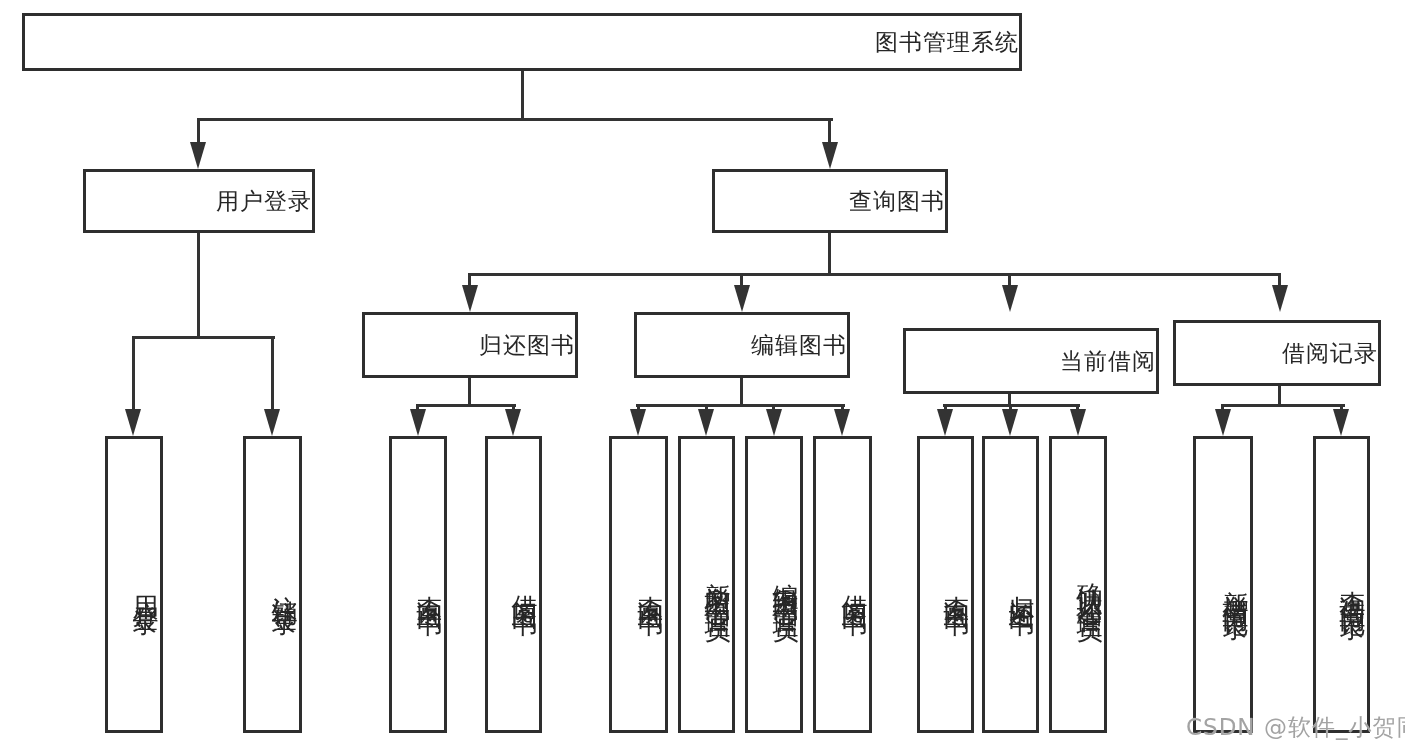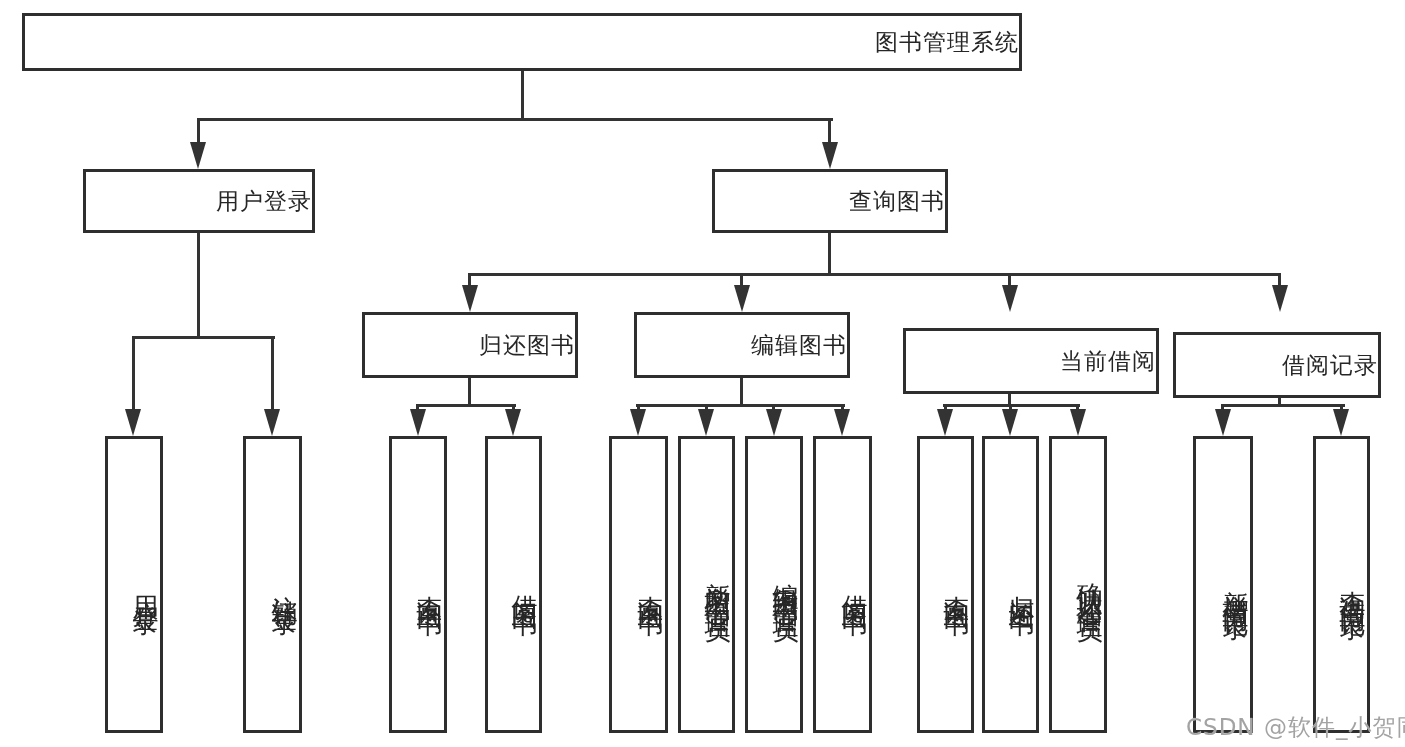--- a/index.html
+++ b/index.html
@@ -71,21 +71,21 @@
 
   <div class="box" style="left:362px;top:312px;width:216px;height:66px;">
     <span>归还图书</span>
   </div>
   <div class="box" style="left:634px;top:312px;width:216px;height:66px;">
     <span>编辑图书</span>
   </div>
   <div class="box" style="left:903px;top:328px;width:256px;height:66px;">
     <span>当前借阅</span>
   </div>
-  <div class="box" style="left:1173px;top:332px;width:208px;height:66px;">
+  <div class="box" style="left:1173px;top:320px;width:208px;height:66px;">
     <span>借阅记录</span>
   </div>
 
   <div class="ln" style="left:468px;top:378px;width:3px;height:29px;"></div>
   <div class="ln" style="left:416px;top:404px;width:100px;height:3px;"></div>
   <div class="ln" style="left:416px;top:404px;width:3px;height:10px;"></div>
   <div class="ln" style="left:512px;top:404px;width:3px;height:10px;"></div>
   <div class="arr" style="left:410px;top:409px;"></div>
   <div class="arr" style="left:505px;top:409px;"></div>
 

